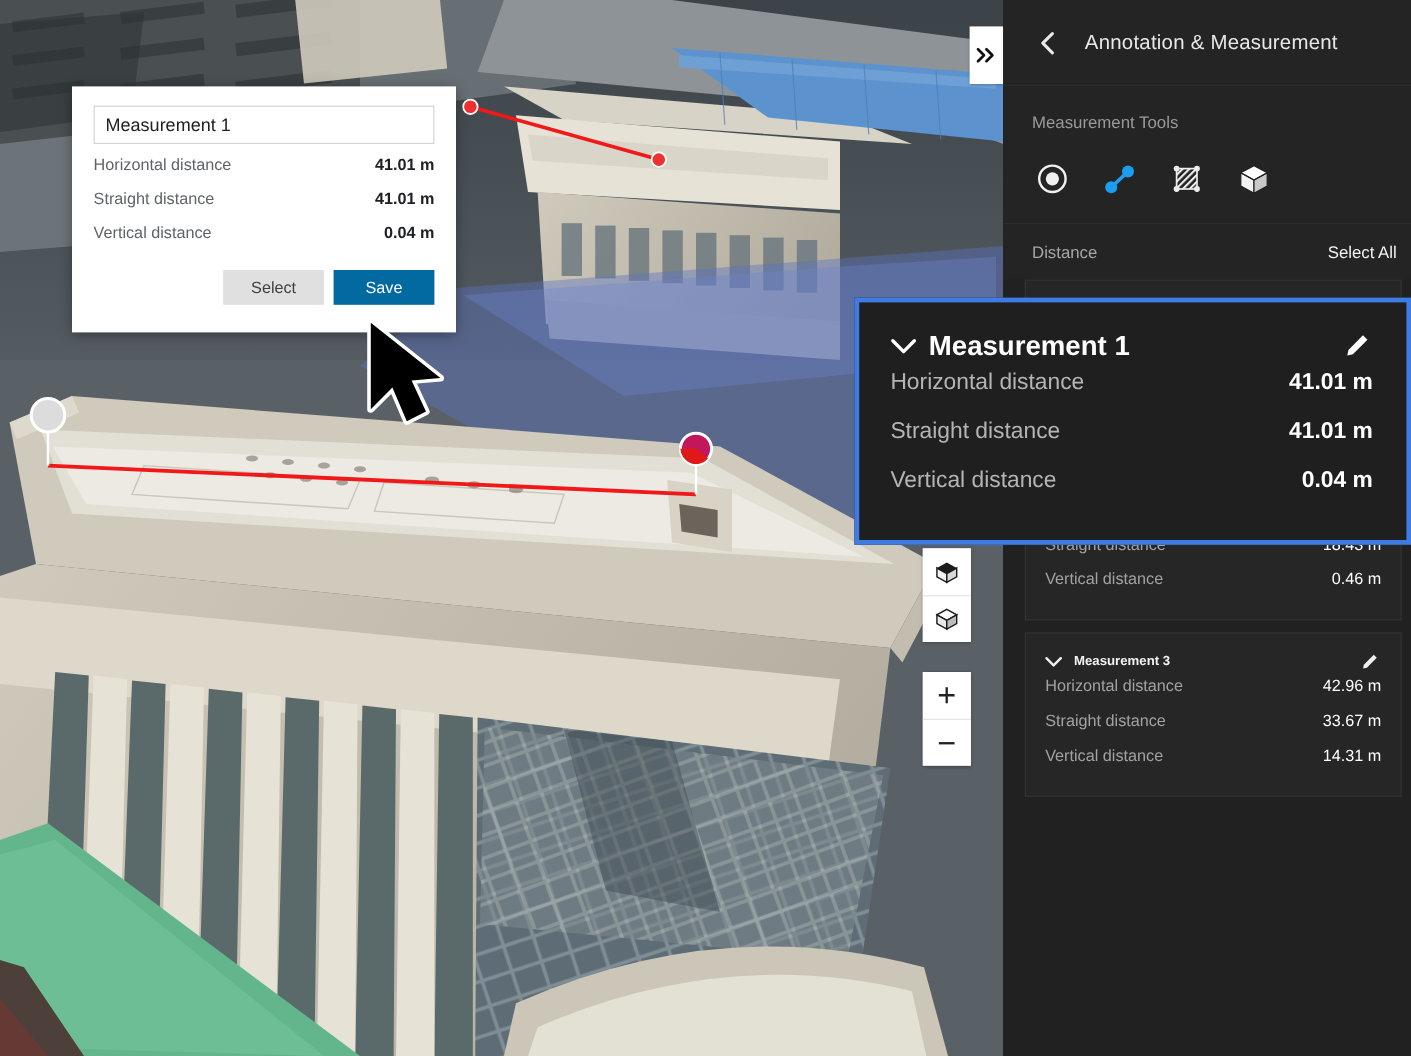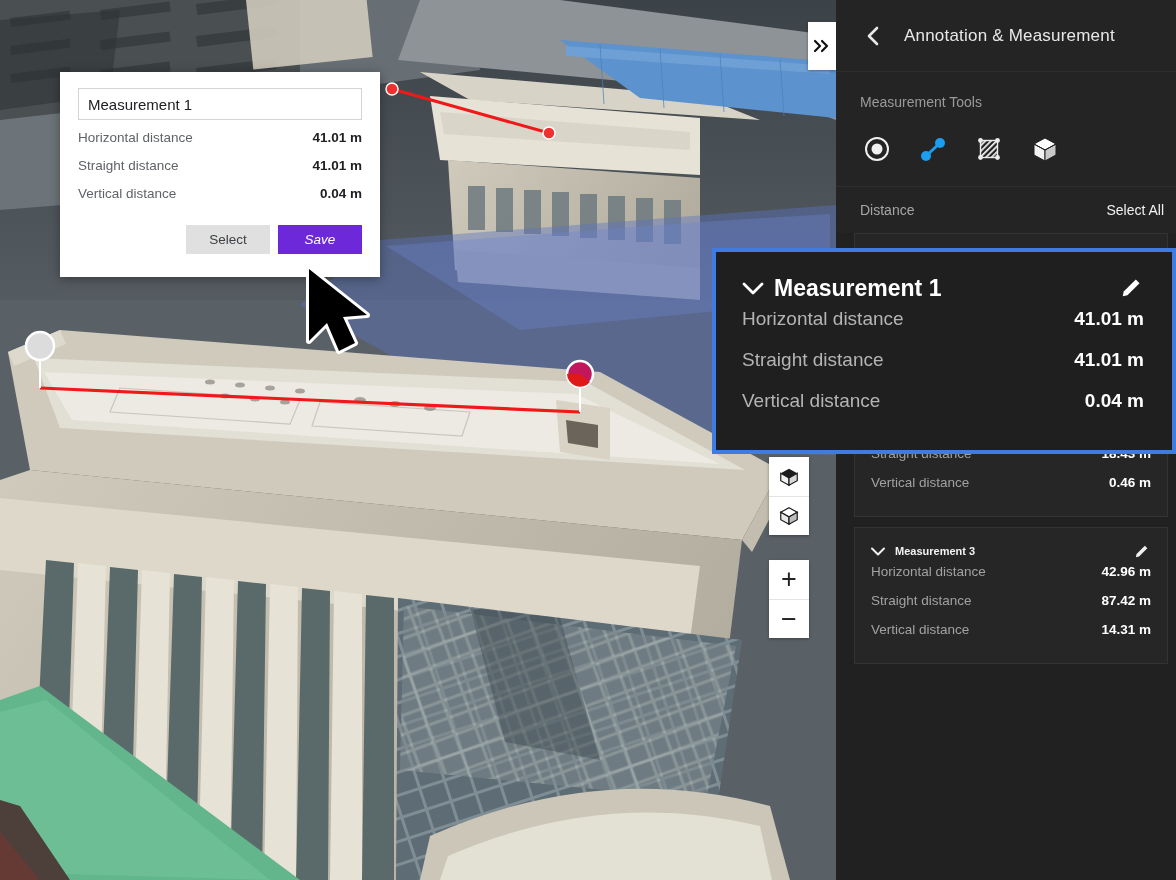--- a/index.html
+++ b/index.html
@@ -83,21 +83,21 @@
     display: flex; justify-content: flex-end; gap: 8px;
     margin-top: 11px;
   }
   .btn {
     height: 29px; min-width: 84px;
     border: none; cursor: pointer;
     font-size: 13.5px;
     font-family: "Liberation Sans", sans-serif;
   }
   #cancel-btn { background: #e0e0e0; color: #3c4043; }
-  #save-btn { background: #6d28d9; color: #fff; font-style: italic; }
+  #save-btn { background: #0369a1; color: #fff; }
 
   
   #cursor { position: absolute; left: 303px; top: 265px; z-index: 60; pointer-events: none; }
 
   
   #sidebar {
     position: absolute; left: 836px; top: 0;
     width: 340px; height: 880px;
     background: #212121;
     overflow: hidden;
@@ -147,21 +147,21 @@
     display: flex; align-items: center; height: 26px;
   }
   .m-caret { width: 18px; display: flex; align-items: center; justify-content: flex-start; cursor: pointer; }
   .m-title { font-size: 11px; color: #f2f2f2; font-weight: bold; margin-left: 6px; flex: 1; }
   .m-edit { width: 20px; display: flex; align-items: center; justify-content: center; cursor: pointer; }
   .m-row {
     display: flex; justify-content: space-between; align-items: baseline;
     height: 29px;
   }
   .m-row .lbl { font-size: 13.5px; color: #a2a2a2; }
-  .m-row .val { font-size: 13.5px; color: #fff; font-weight: bold; }
+  .m-row .val { font-size: 13.5px; color: #fff; font-weight: normal; }
 
   
   #zoom-card {
     position: absolute; left: 712px; top: 248px;
     width: 464px; height: 206px;
     background: #1f1f1f;
     border: 4px solid #3e7ce4;
     z-index: 55;
     padding: 16px 28px 0 26px;
   }
@@ -536,21 +536,21 @@
                 <path d="M11.5 1.8 L14.2 4.5 L5.4 13.3 L2 14 L2.7 10.6 Z" fill="#f0f0f0"></path>
               </svg>
           </span>
         </div>
         <div class="m-row">
           <span class="lbl">Horizontal distance</span>
           <span class="val">42.96 m</span>
         </div>
         <div class="m-row">
           <span class="lbl">Straight distance</span>
-          <span class="val">87.42 m</span>
+          <span class="val">33.67 m</span>
         </div>
         <div class="m-row">
           <span class="lbl">Vertical distance</span>
           <span class="val">14.31 m</span>
         </div>
       </div>
 
     </div>
   </div>
 

